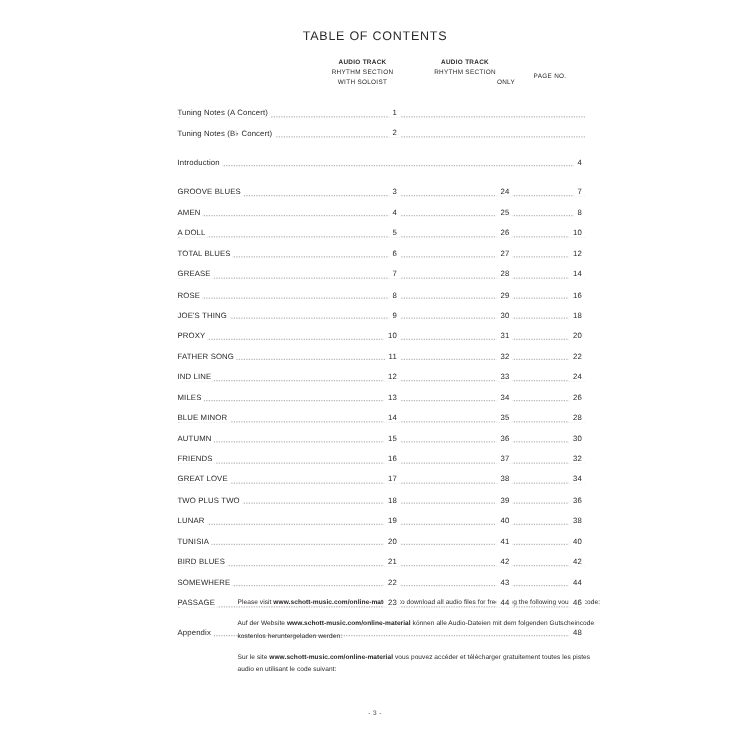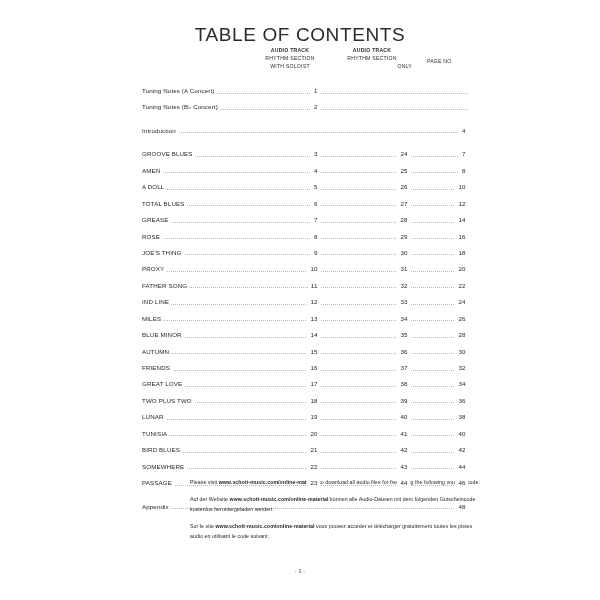--- a/index.html
+++ b/index.html
@@ -21,21 +21,21 @@
     box-sizing: border-box;
   }
 
   
   .toc-title {
     position: absolute;
     top: 24px;
     left: 0;
     width: 600px;
     text-align: center;
-    font-size: 19px;
+    font-size: 10px;
     letter-spacing: 0.6px;
     font-weight: 400;
     color: #2b2b2b;
   }
 
   
   .col-headers {
     position: absolute;
     top: 47px;
     left: 140px;

